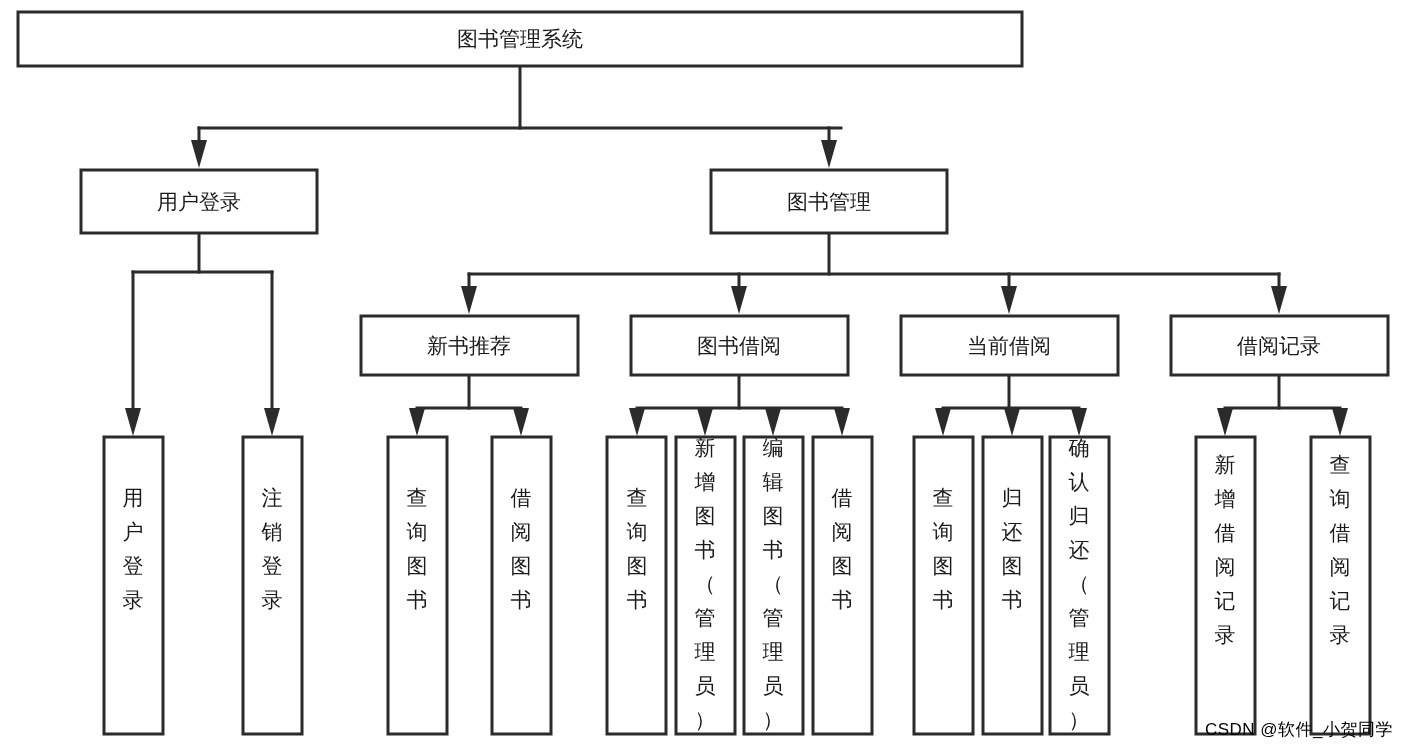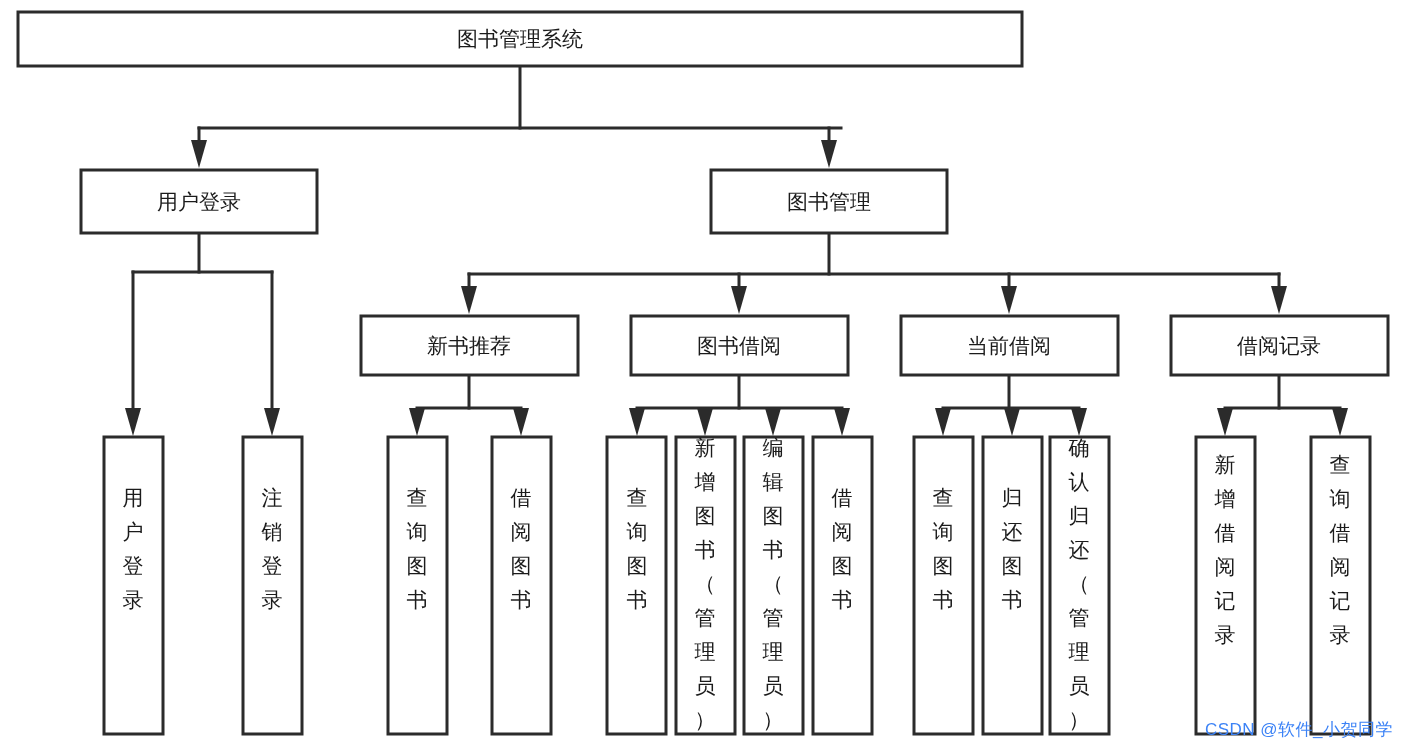--- a/index.html
+++ b/index.html
@@ -53,21 +53,21 @@
     font-size: 21px;
     fill: #1b1b1b;
     text-anchor: middle;
   }
   .watermark {
     position: absolute;
     right: 12px;
     bottom: 6px;
     font-family: "Liberation Sans", "DejaVu Sans", sans-serif;
     font-size: 17px;
-    color: #3b82f6;
+    color: #000000;
     letter-spacing: 0.5px;
     white-space: nowrap;
     user-select: none;
   }
 </style>
 </head>
 <body>
 
 <div id="diagram-root">
 

